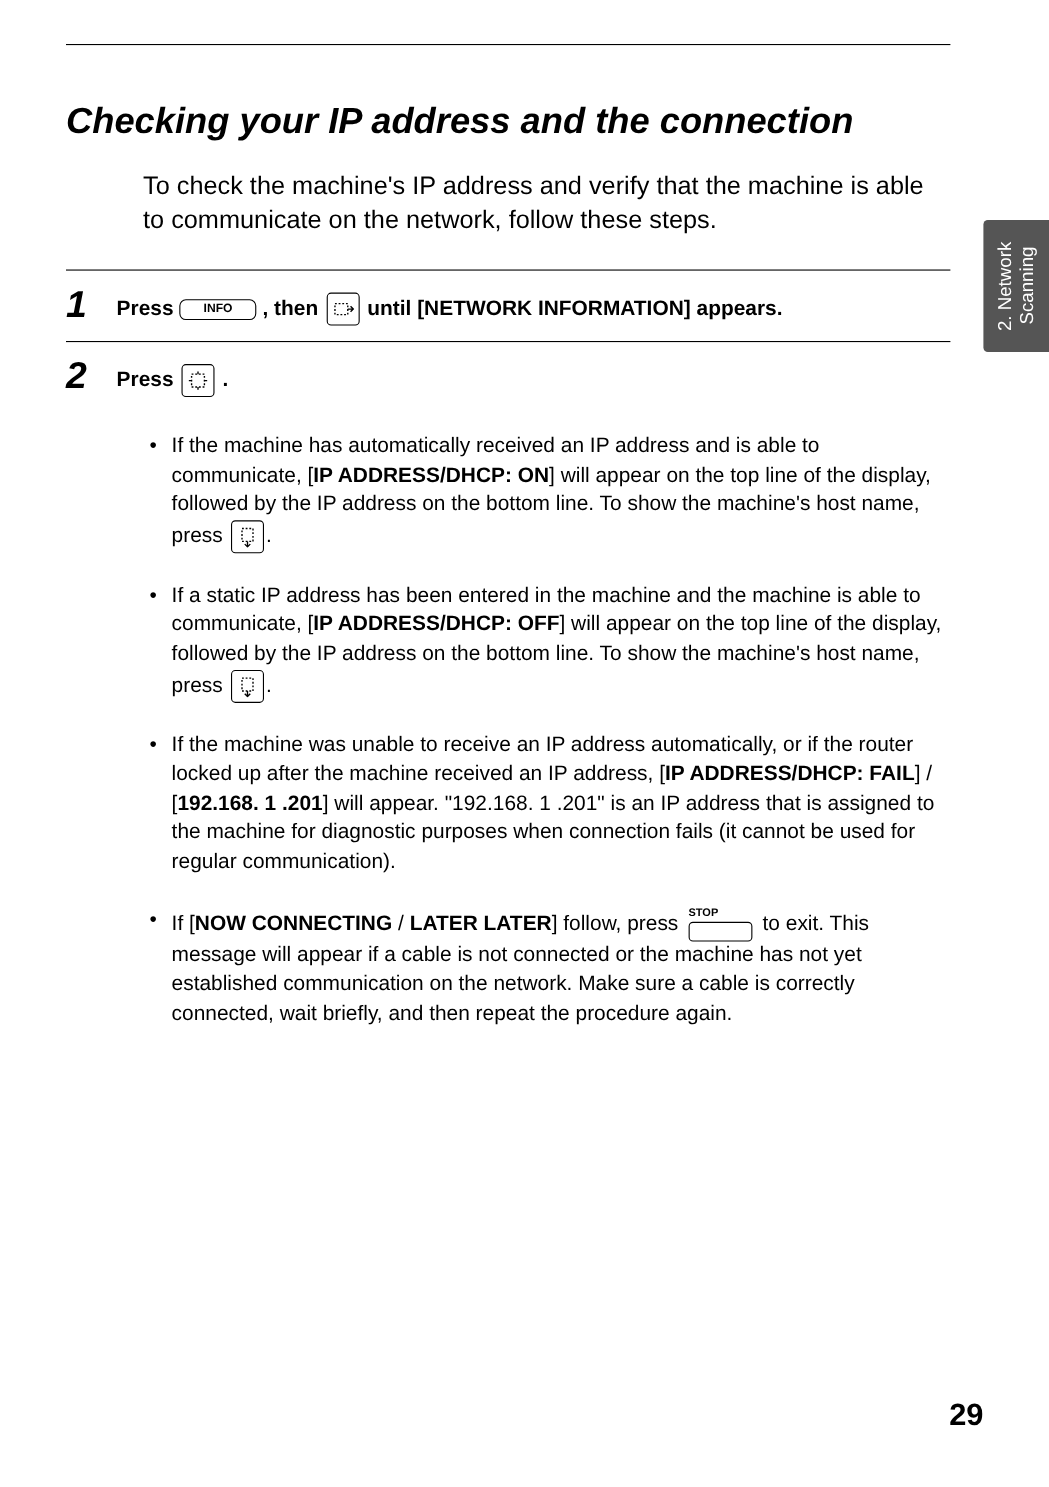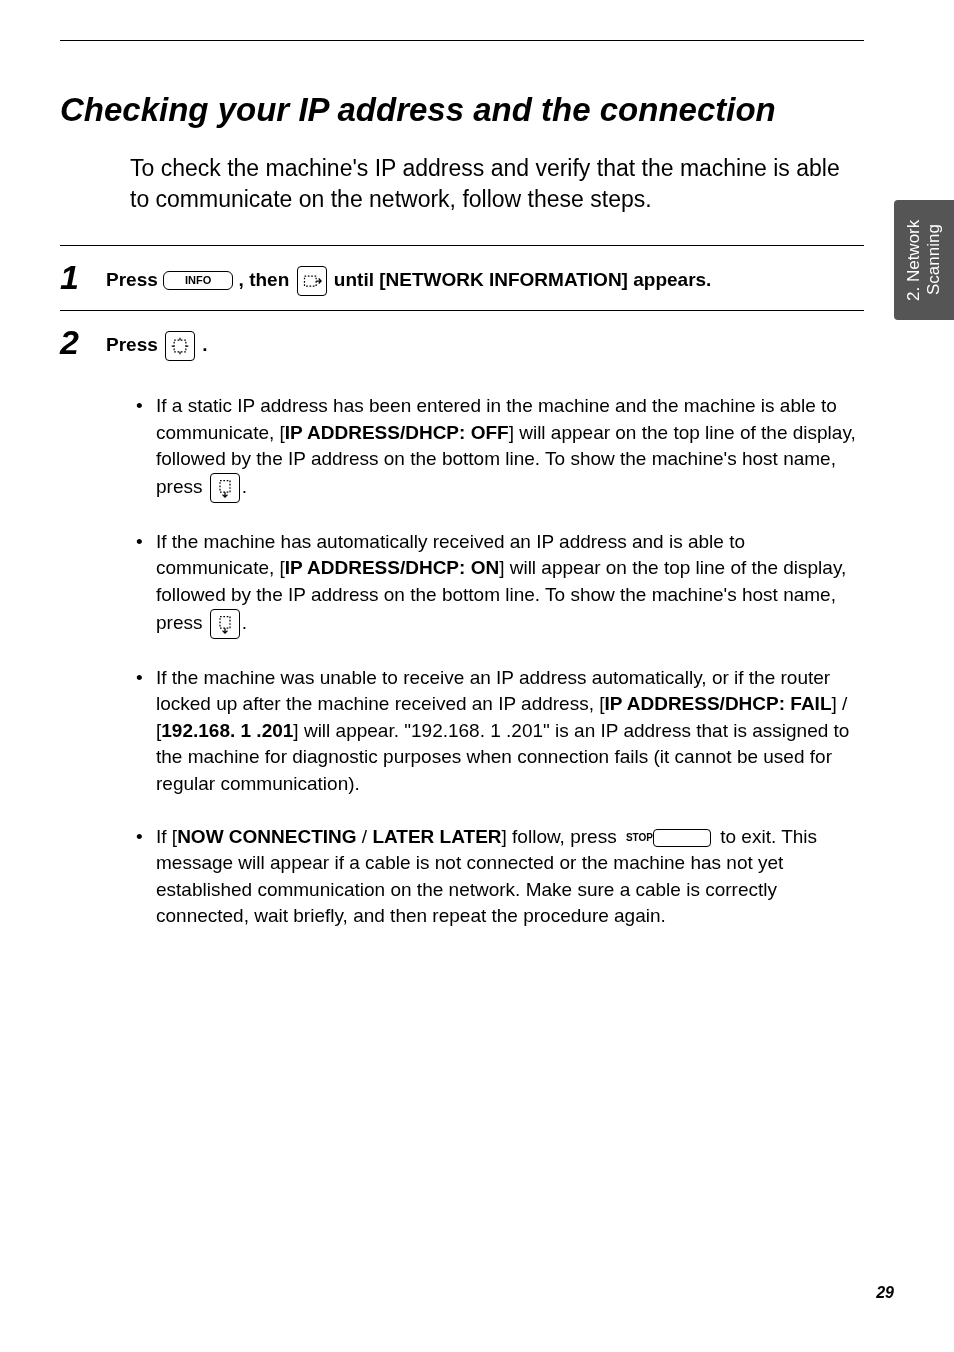--- a/index.html
+++ b/index.html
@@ -35,28 +35,28 @@
     padding: 1px 21px; font-size: 11px; font-weight: bold; vertical-align: text-bottom;
     min-width: 44px; text-align: center;
   }
   .key-arrow {
     display: inline-flex; align-items: center; justify-content: center;
     border: 1.5px solid #000; border-radius: 4px;
     width: 30px; height: 30px; vertical-align: middle;
     margin: 0 2px;
   }
   .key-arrow svg { width: 20px; height: 20px; }
-  .key-stop-wrap { display: inline-flex; align-items: center; vertical-align: middle; margin: 0 4px; }
+  .key-stop-wrap { display: inline-flex; flex-direction: column; align-items: flex-start; vertical-align: middle; margin: 0 4px; }
   .key-stop-label { font-size: 10px; font-weight: bold; }
   .key-stop-box { border: 1.5px solid #000; border-radius: 4px; width: 58px; height: 18px; }
   .step-rule-bottom { border-bottom: 1px solid #000; margin: 0 30px 0 0; }
   ul.bullets { list-style: none; margin: 18px 30px 0 76px; }
   ul.bullets > li { position: relative; padding-left: 20px; font-size: 19px; line-height: 1.4; margin-bottom: 26px; }
   ul.bullets > li::before { content: "•"; position: absolute; left: 0; top: 0; font-size: 19px; }
-  .page-num { position: absolute; right: 60px; bottom: 50px; font-size: 16px; font-weight: bold; font-style: italic; }
+  .page-num { position: absolute; right: 60px; bottom: 50px; font-size: 28px; font-weight: bold; }
   b { font-weight: bold; }
 </style>
 </head>
 <body>
 
 <div class="page">
 
   <div class="header-rule"></div>
 
   <div class="side-tab">
@@ -95,31 +95,31 @@
           <rect x="5" y="5" width="14" height="14" stroke-dasharray="2 2"></rect>
           <path d="M12 2 L12 5 M12 19 L12 22 M2 12 L5 12 M19 12 L22 12" stroke-dasharray="0"></path>
         </svg>
       </span>
       <span>.</span>
     </div>
   </div>
 
   <ul class="bullets">
     <li>
-      <span>If a static IP address has been entered in the machine and the machine is able to communicate, [</span><b>IP ADDRESS/DHCP: OFF</b><span>] will appear on the top line of the display, followed by the IP address on the bottom line. To show the machine's host name, press </span>
+      <span>If the machine has automatically received an IP address and is able to communicate, [</span><b>IP ADDRESS/DHCP: ON</b><span>] will appear on the top line of the display, followed by the IP address on the bottom line. To show the machine's host name, press </span>
       <span class="key-arrow">
         <svg viewBox="0 0 24 24" fill="none" stroke="#000" stroke-width="1.5">
           <rect x="6" y="3" width="12" height="14" stroke-dasharray="2 2"></rect>
           <path d="M12 17 L12 22 M9 20 L12 23 L15 20" stroke-dasharray="0"></path>
         </svg>
       </span><span>.</span>
     </li>
 
     <li>
-      <span>If the machine has automatically received an IP address and is able to communicate, [</span><b>IP ADDRESS/DHCP: ON</b><span>] will appear on the top line of the display, followed by the IP address on the bottom line. To show the machine's host name, press </span>
+      <span>If a static IP address has been entered in the machine and the machine is able to communicate, [</span><b>IP ADDRESS/DHCP: OFF</b><span>] will appear on the top line of the display, followed by the IP address on the bottom line. To show the machine's host name, press </span>
       <span class="key-arrow">
         <svg viewBox="0 0 24 24" fill="none" stroke="#000" stroke-width="1.5">
           <rect x="6" y="3" width="12" height="14" stroke-dasharray="2 2"></rect>
           <path d="M12 17 L12 22 M9 20 L12 23 L15 20" stroke-dasharray="0"></path>
         </svg>
       </span><span>.</span>
     </li>
 
     <li>
       <span>If the machine was unable to receive an IP address automatically, or if the router locked up after the machine received an IP address, [</span><b>IP ADDRESS/DHCP: FAIL</b><span>] / [</span><b>192.168. 1 .201</b><span>] will appear. "192.168. 1 .201" is an IP address that is assigned to the machine for diagnostic purposes when connection fails (it cannot be used for regular communication).</span>

